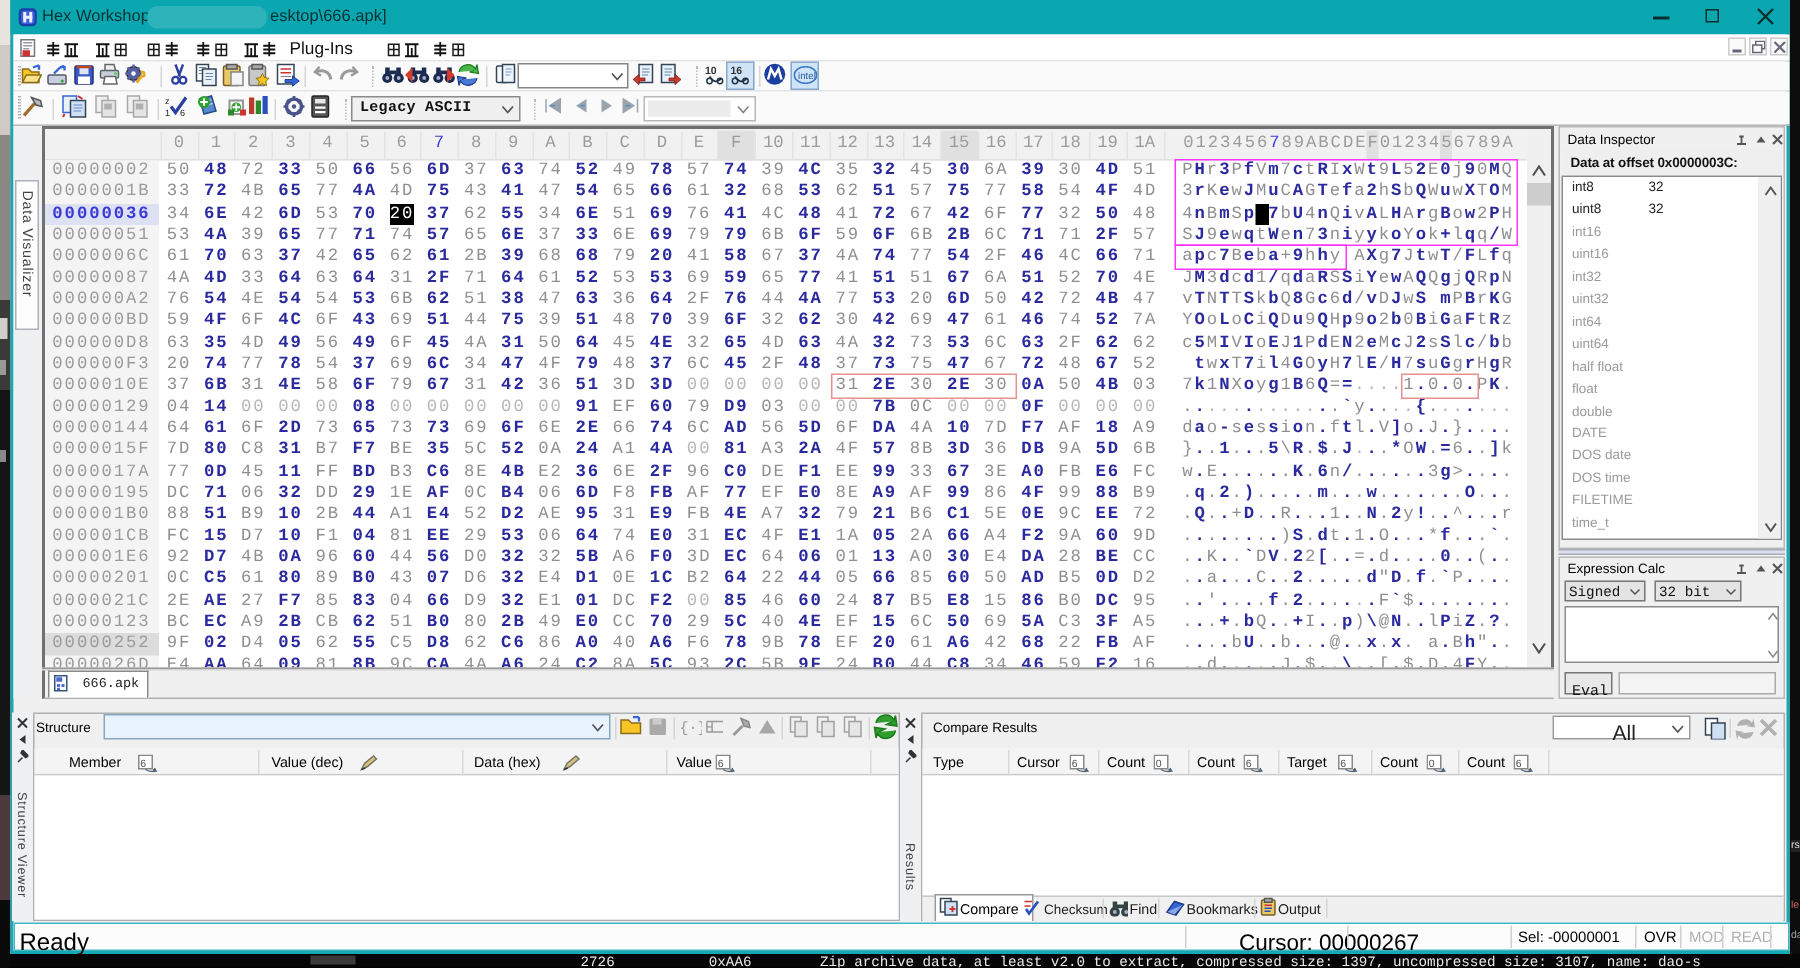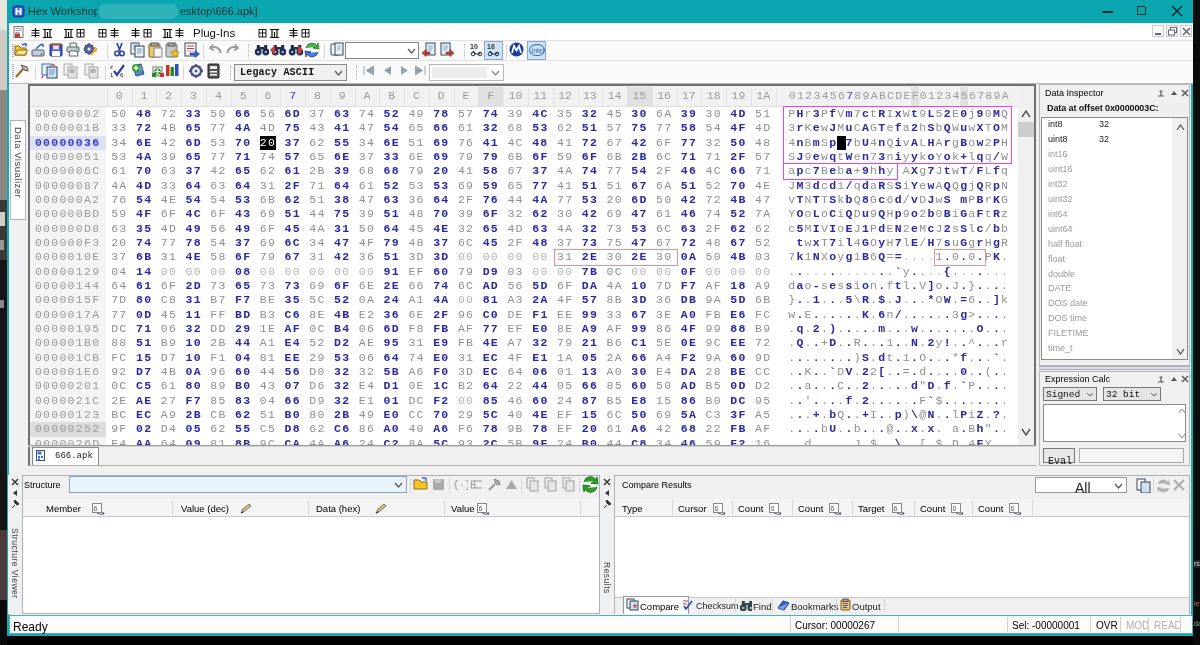--- a/index.html
+++ b/index.html
@@ -27,20 +27,24 @@
     <div class="a" style="left:0;top:212px;width:5px;height:14px;background:#cfcfc8"></div>
     <div class="a" style="left:0;top:240px;width:4px;height:10px;background:#9a9a94"></div>
     <div class="a" style="left:0;top:260px;width:7px;height:270px;background:#151515"></div>
     <div class="a" style="left:0;top:300px;width:4px;height:8px;background:#888"></div>
     <div class="a" style="left:0;top:530px;width:7px;height:70px;background:#4d3a3d"></div>
     <div class="a" style="left:0;top:600px;width:7px;height:45px;background:#0a0a0a"></div>
     <div class="a" style="left:1193px;top:0;width:7px;height:645px;background:#0c0c0c"></div>
     <div class="a" style="left:1194px;top:560px;width:6px;height:8px;background:#222;color:#ddd;font-size:7px">rs</div>
     <div class="a" style="left:1194px;top:600px;width:6px;height:8px;color:#c66;font-size:7px">le</div>
     <div class="a" style="left:1194px;top:620px;width:6px;height:8px;color:#9a9;font-size:7px">da</div>
+    <div class="a mono" style="left:7px;top:636px;width:1193px;height:9px;background:#060606;overflow:hidden">
+      <span class="a" style="left:200px;top:1px;width:30px;height:6px;background:#3a3a3a"></span>
+      <span class="a" style="left:380px;top:0px;color:#e8e8e8;font-size:9.5px;white-space:pre">2726           0xAA6        Zip archive data, at least v2.0 to extract, compressed size: 1397, uncompressed size: 3107, name: dao-s</span>
+    </div>
     <div class="a" style="left:7px;top:0;width:1186px;height:636px;background:#f0f0f0;border-left:2px solid #17a9b3;border-right:2px solid #17a9b3;border-bottom:2px solid #17a9b3"></div>
     <div class="a" style="left:7px;top:0;width:1186px;height:23px;background:#0ba7b1"></div>
     <svg class="a" style="left:12px;top:5px" width="13" height="13">
       <rect x="0.5" y="0.5" width="12" height="12" rx="3" fill="#1b3fa8"></rect>
       <rect x="2" y="2" width="9" height="9" rx="2" fill="#3b63d8"></rect>
       <rect x="3.5" y="3" width="2" height="7" fill="#eef"></rect>
       <rect x="7.5" y="3" width="2" height="7" fill="#eef"></rect>
       <rect x="3.5" y="5.5" width="6" height="2" fill="#eef"></rect>
     </svg>
     <div class="a" style="left:28px;top:5px;font-size:11px;color:#0a3134">Hex Workshop</div>
@@ -766,22 +770,22 @@
     <svg class="a" style="left:840px;top:598px" width="12" height="13">
       <rect x="1" y="2" width="9" height="10" rx="1" fill="#e8c868" stroke="#7a5c22"></rect>
       <rect x="3" y="1" width="5" height="2.5" fill="#aaa" stroke="#555"></rect>
       <rect x="3" y="5" width="5" height="1" fill="#c33"></rect>
       <rect x="3" y="7" width="5" height="1" fill="#2a50c0"></rect>
       <rect x="3" y="9" width="4" height="1" fill="#2a50c0"></rect>
     </svg>
     <div class="a" style="left:852px;top:601px;font-size:9.5px;color:#222">Output</div>
     <div class="a" style="left:884px;top:599px;width:1px;height:13px;background:#d5d5d5"></div>
     <div class="a" style="left:9px;top:615px;width:1184px;height:19px;background:#fcfcfc;border:1px solid #3fb6c2"></div>
-    <div class="a" style="left:13px;top:620px;font-size:12px;color:#000">Ready</div>
-    <div class="a" style="left:795px;top:620px;font-size:10px;color:#000">Cursor: 00000267</div>
+    <div class="a" style="left:13px;top:620px;font-size:16px;color:#000">Ready</div>
+    <div class="a" style="left:826px;top:620px;font-size:15px;color:#000">Cursor: 00000267</div>
     <div class="a" style="left:903px;top:652px;font-size:10px;color:#000">Caret: 0000003D</div>
     <div class="a" style="left:1012px;top:620px;font-size:10px;color:#000">Sel: -00000001</div>
     <div class="a" style="left:1096px;top:620px;font-size:10px;color:#000">OVR</div>
     <div class="a" style="left:1126px;top:620px;font-size:10px;color:#b0b0b0">MOD</div>
     <div class="a" style="left:1154px;top:620px;font-size:10px;color:#b0b0b0">READ</div>
     <div class="a" style="left:790px;top:617px;width:1px;height:15px;background:#d0d0d0"></div>
     <div class="a" style="left:898px;top:617px;width:1px;height:15px;background:#d0d0d0"></div>
     <div class="a" style="left:1007px;top:617px;width:1px;height:15px;background:#d0d0d0"></div>
     <div class="a" style="left:1090px;top:617px;width:1px;height:15px;background:#d0d0d0"></div>
     <div class="a" style="left:1120px;top:617px;width:1px;height:15px;background:#d0d0d0"></div>

